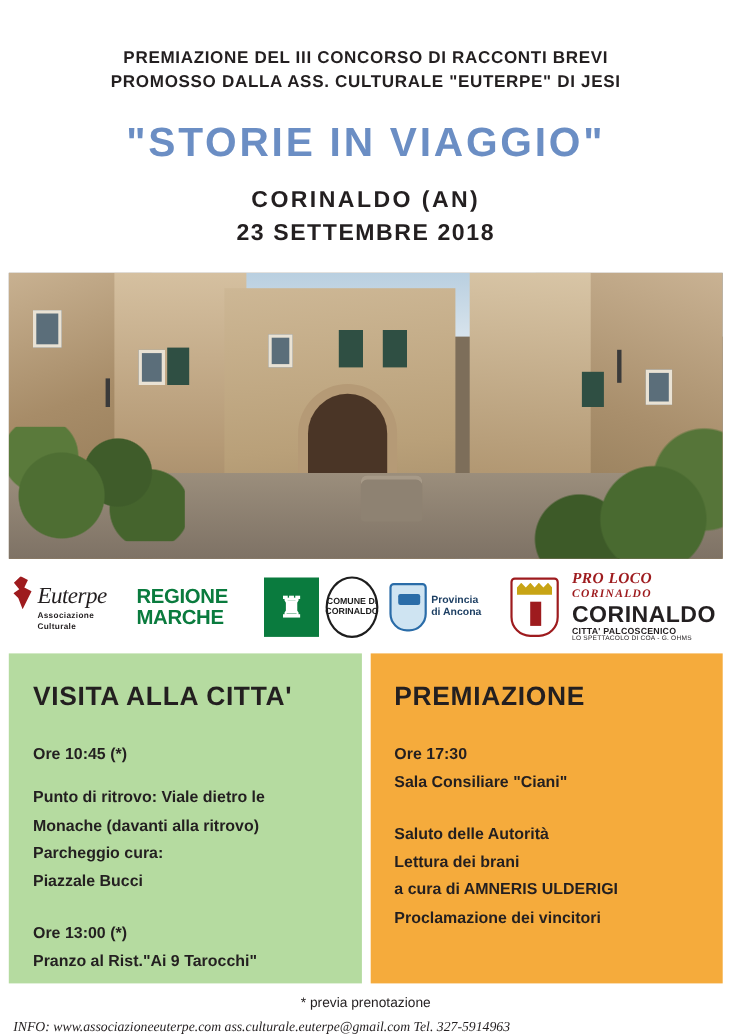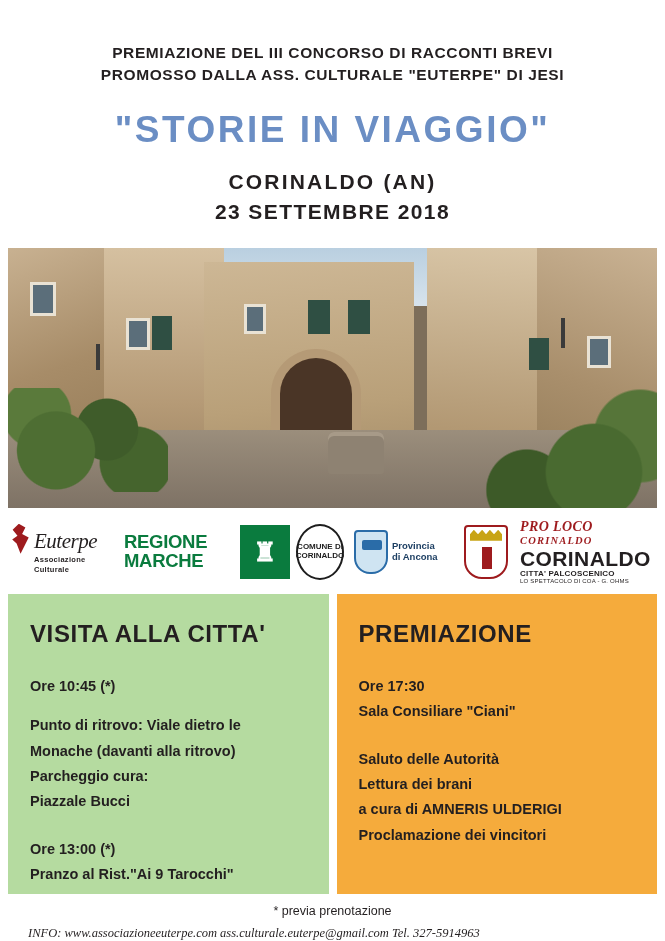--- a/index.html
+++ b/index.html
@@ -238,21 +238,20 @@
     color: #231f20;
     padding-top: 10px;
   }
   .info {
     font-family: "Liberation Serif", serif;
     font-style: italic;
     font-size: 12.5px;
     color: #231f20;
     padding: 8px 12px 0 12px;
     white-space: nowrap;
-    margin-left: 16px;
   }
 </style>
 </head>
 <body>
 
 <div class="poster">
 
   <div class="header">
     <div class="header-line">PREMIAZIONE DEL III CONCORSO DI RACCONTI BREVI</div>
     <div class="header-line">PROMOSSO DALLA ASS. CULTURALE "EUTERPE" DI JESI</div>

